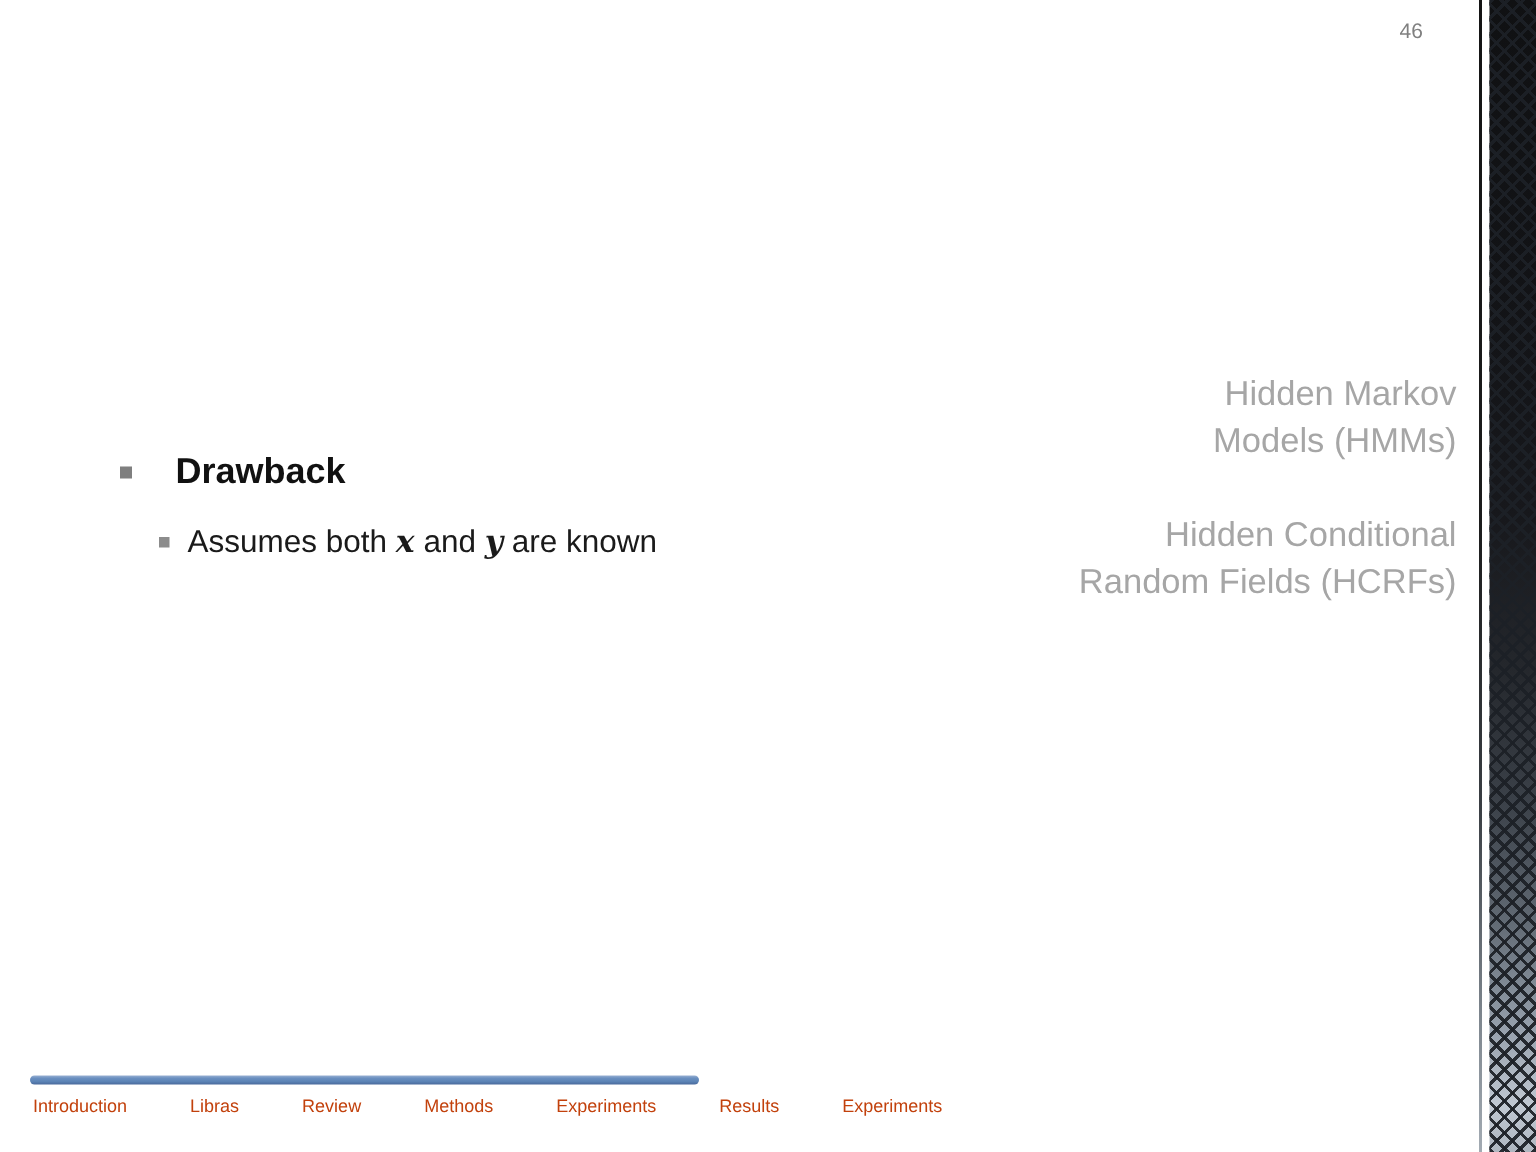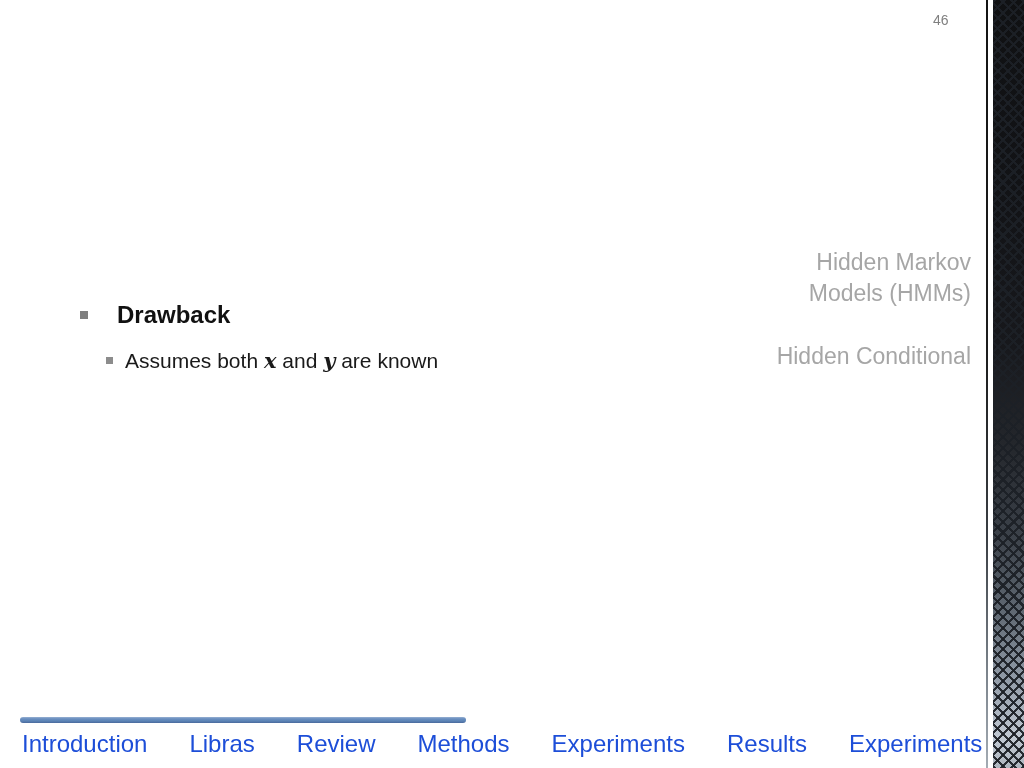--- a/index.html
+++ b/index.html
@@ -98,22 +98,22 @@
     height: 6px;
     border-radius: 3px;
     background: linear-gradient(to bottom, #97b0d2 0%, #6a8fc0 30%, #5c84b6 65%, #49699c 100%);
   }
   .nav {
     position: absolute;
     left: 22px;
     top: 730px;
     display: flex;
     gap: 42px;
-    font-size: 24px;
-    color: #1d4ed8;
+    font-size: 12px;
+    color: #c2410c;
     white-space: nowrap;
   }
   .nav .nav-item { cursor: default; }
 
   
   .edge-line {
     position: absolute;
     left: 986px;
     top: 0;
     width: 2px;
@@ -152,20 +152,21 @@
     <span class="txt"><span>Assumes both </span><span class="math-var">x</span><span> and </span><span class="math-var">y</span><span> are known</span></span>
   </div>
 
   <div class="side-labels">
     <div class="side-label inactive">
       <div>Hidden Markov</div>
       <div>Models (HMMs)</div>
     </div>
     <div class="side-label inactive">
       <div>Hidden Conditional</div>
+      <div>Random Fields (HCRFs)</div>
     </div>
   </div>
 
   <div class="accent-line"></div>
 
   <div class="nav">
     <span class="nav-item">Introduction</span>
     <span class="nav-item">Libras</span>
     <span class="nav-item">Review</span>
     <span class="nav-item">Methods</span>

